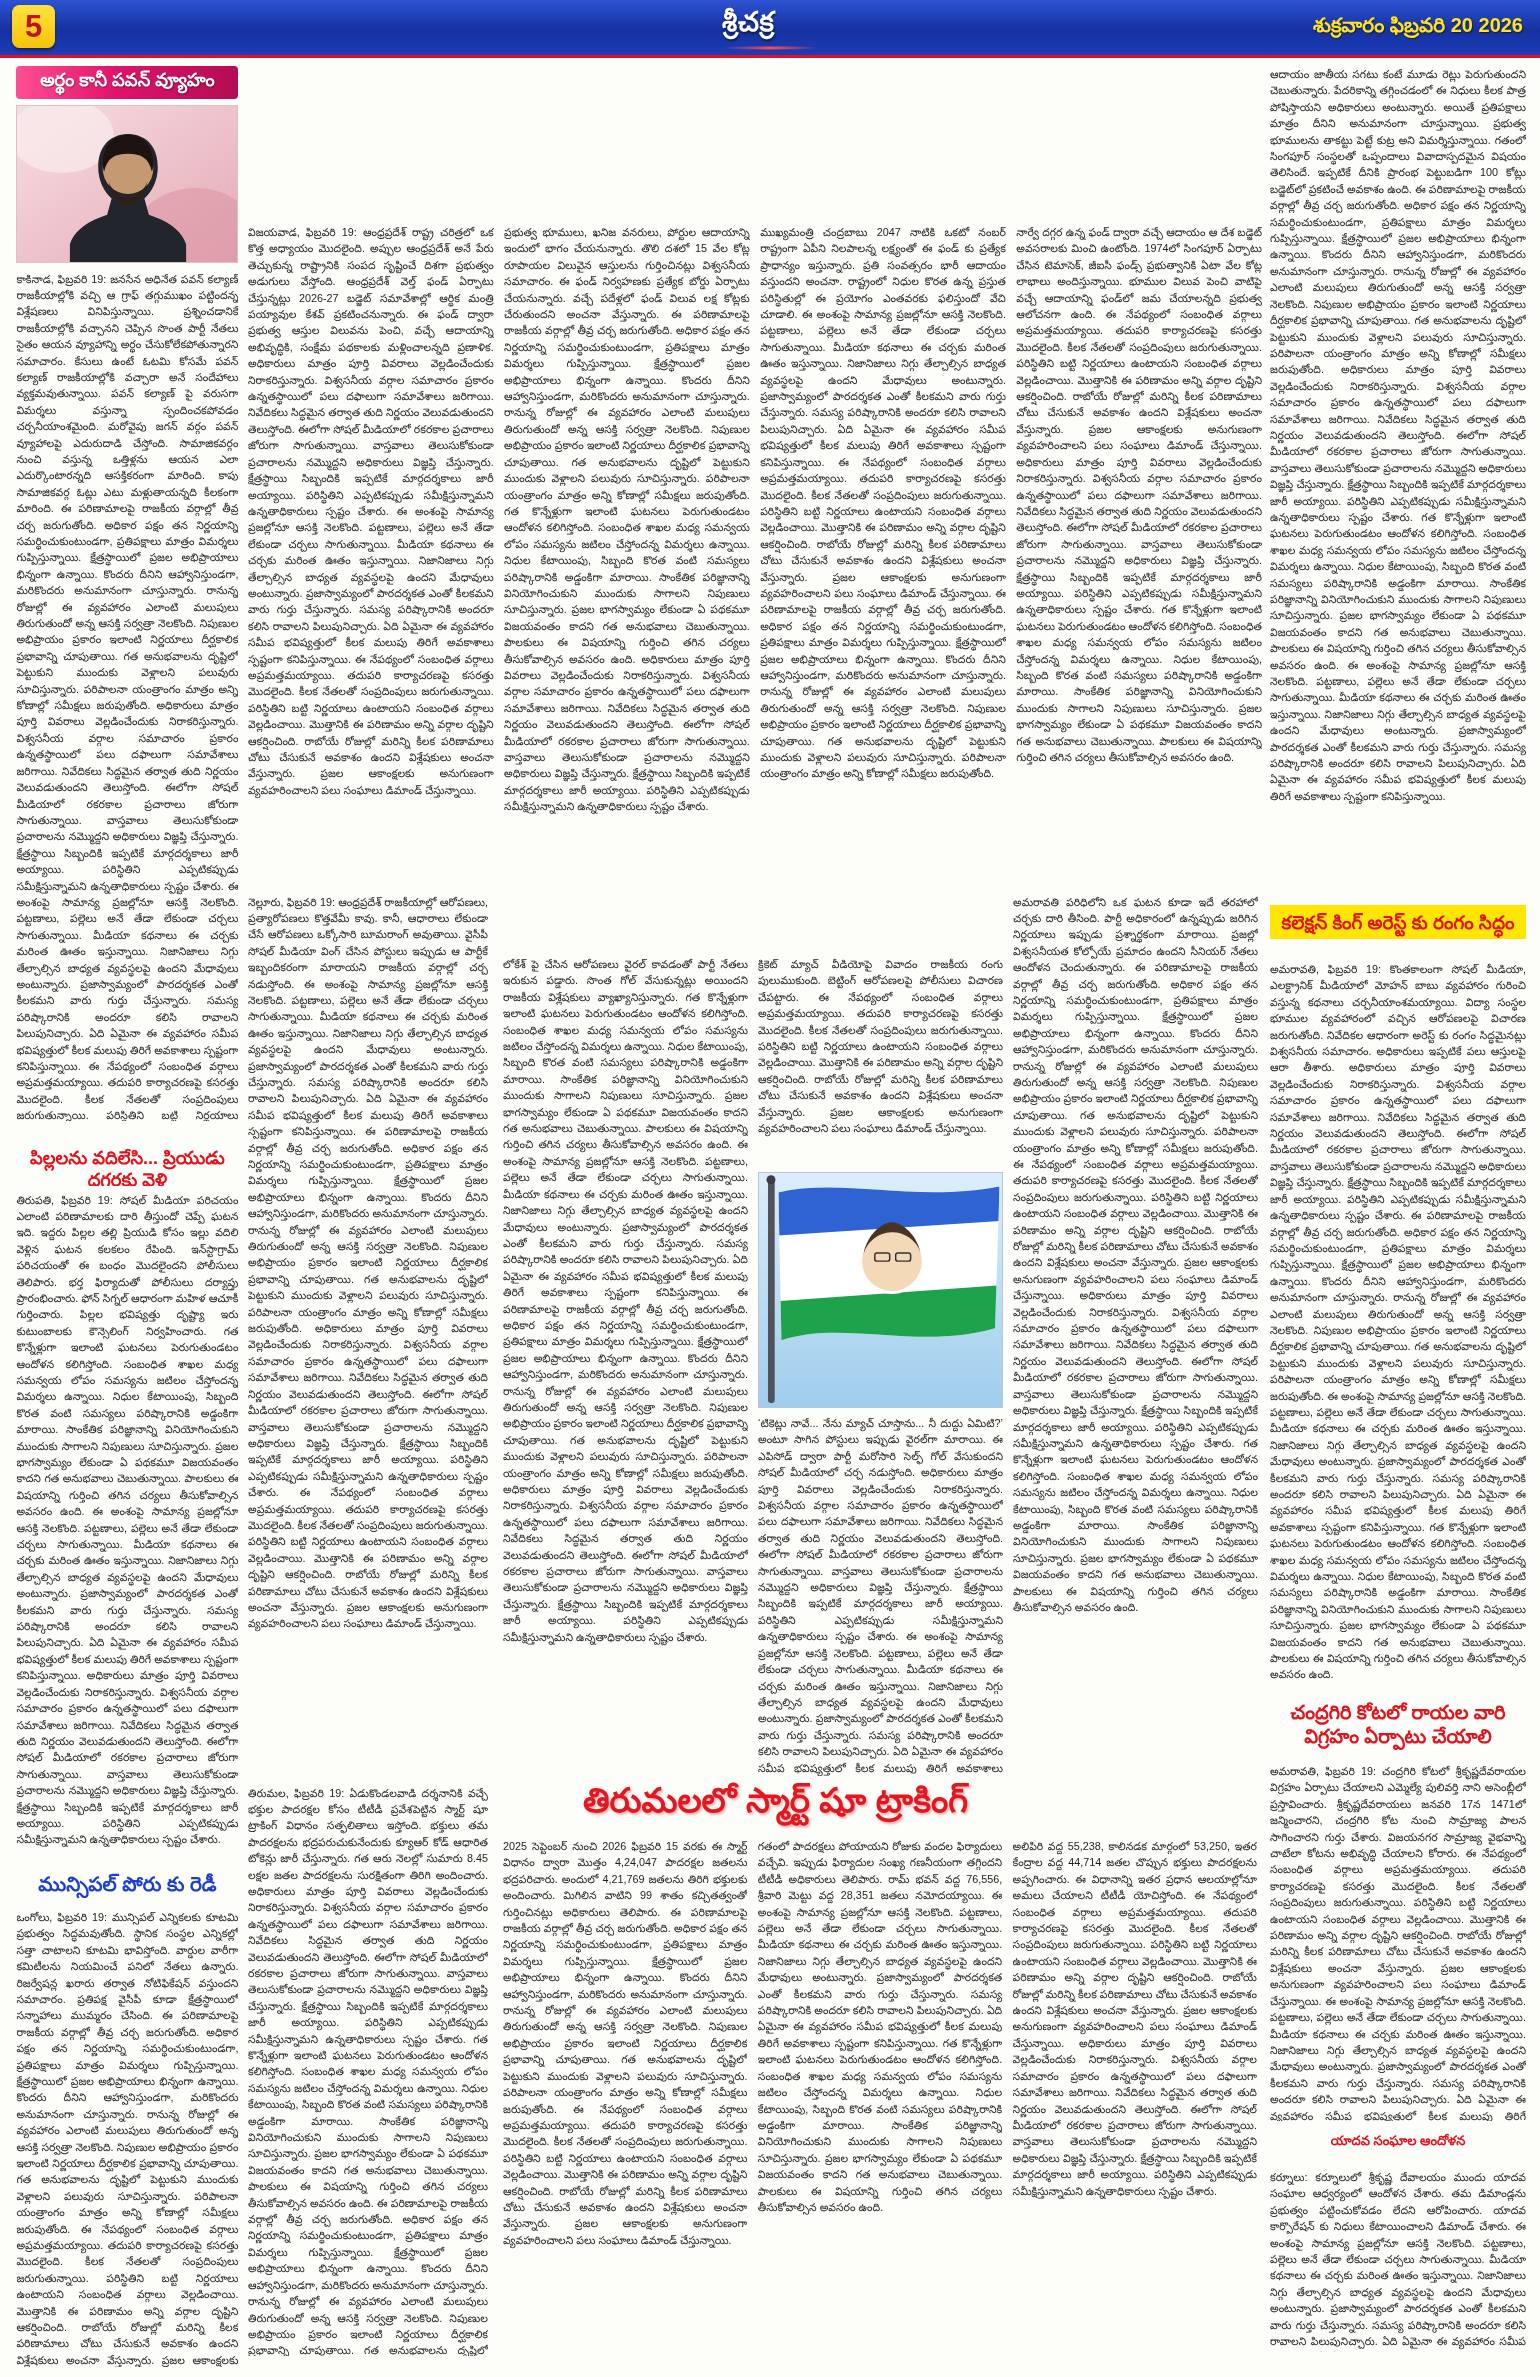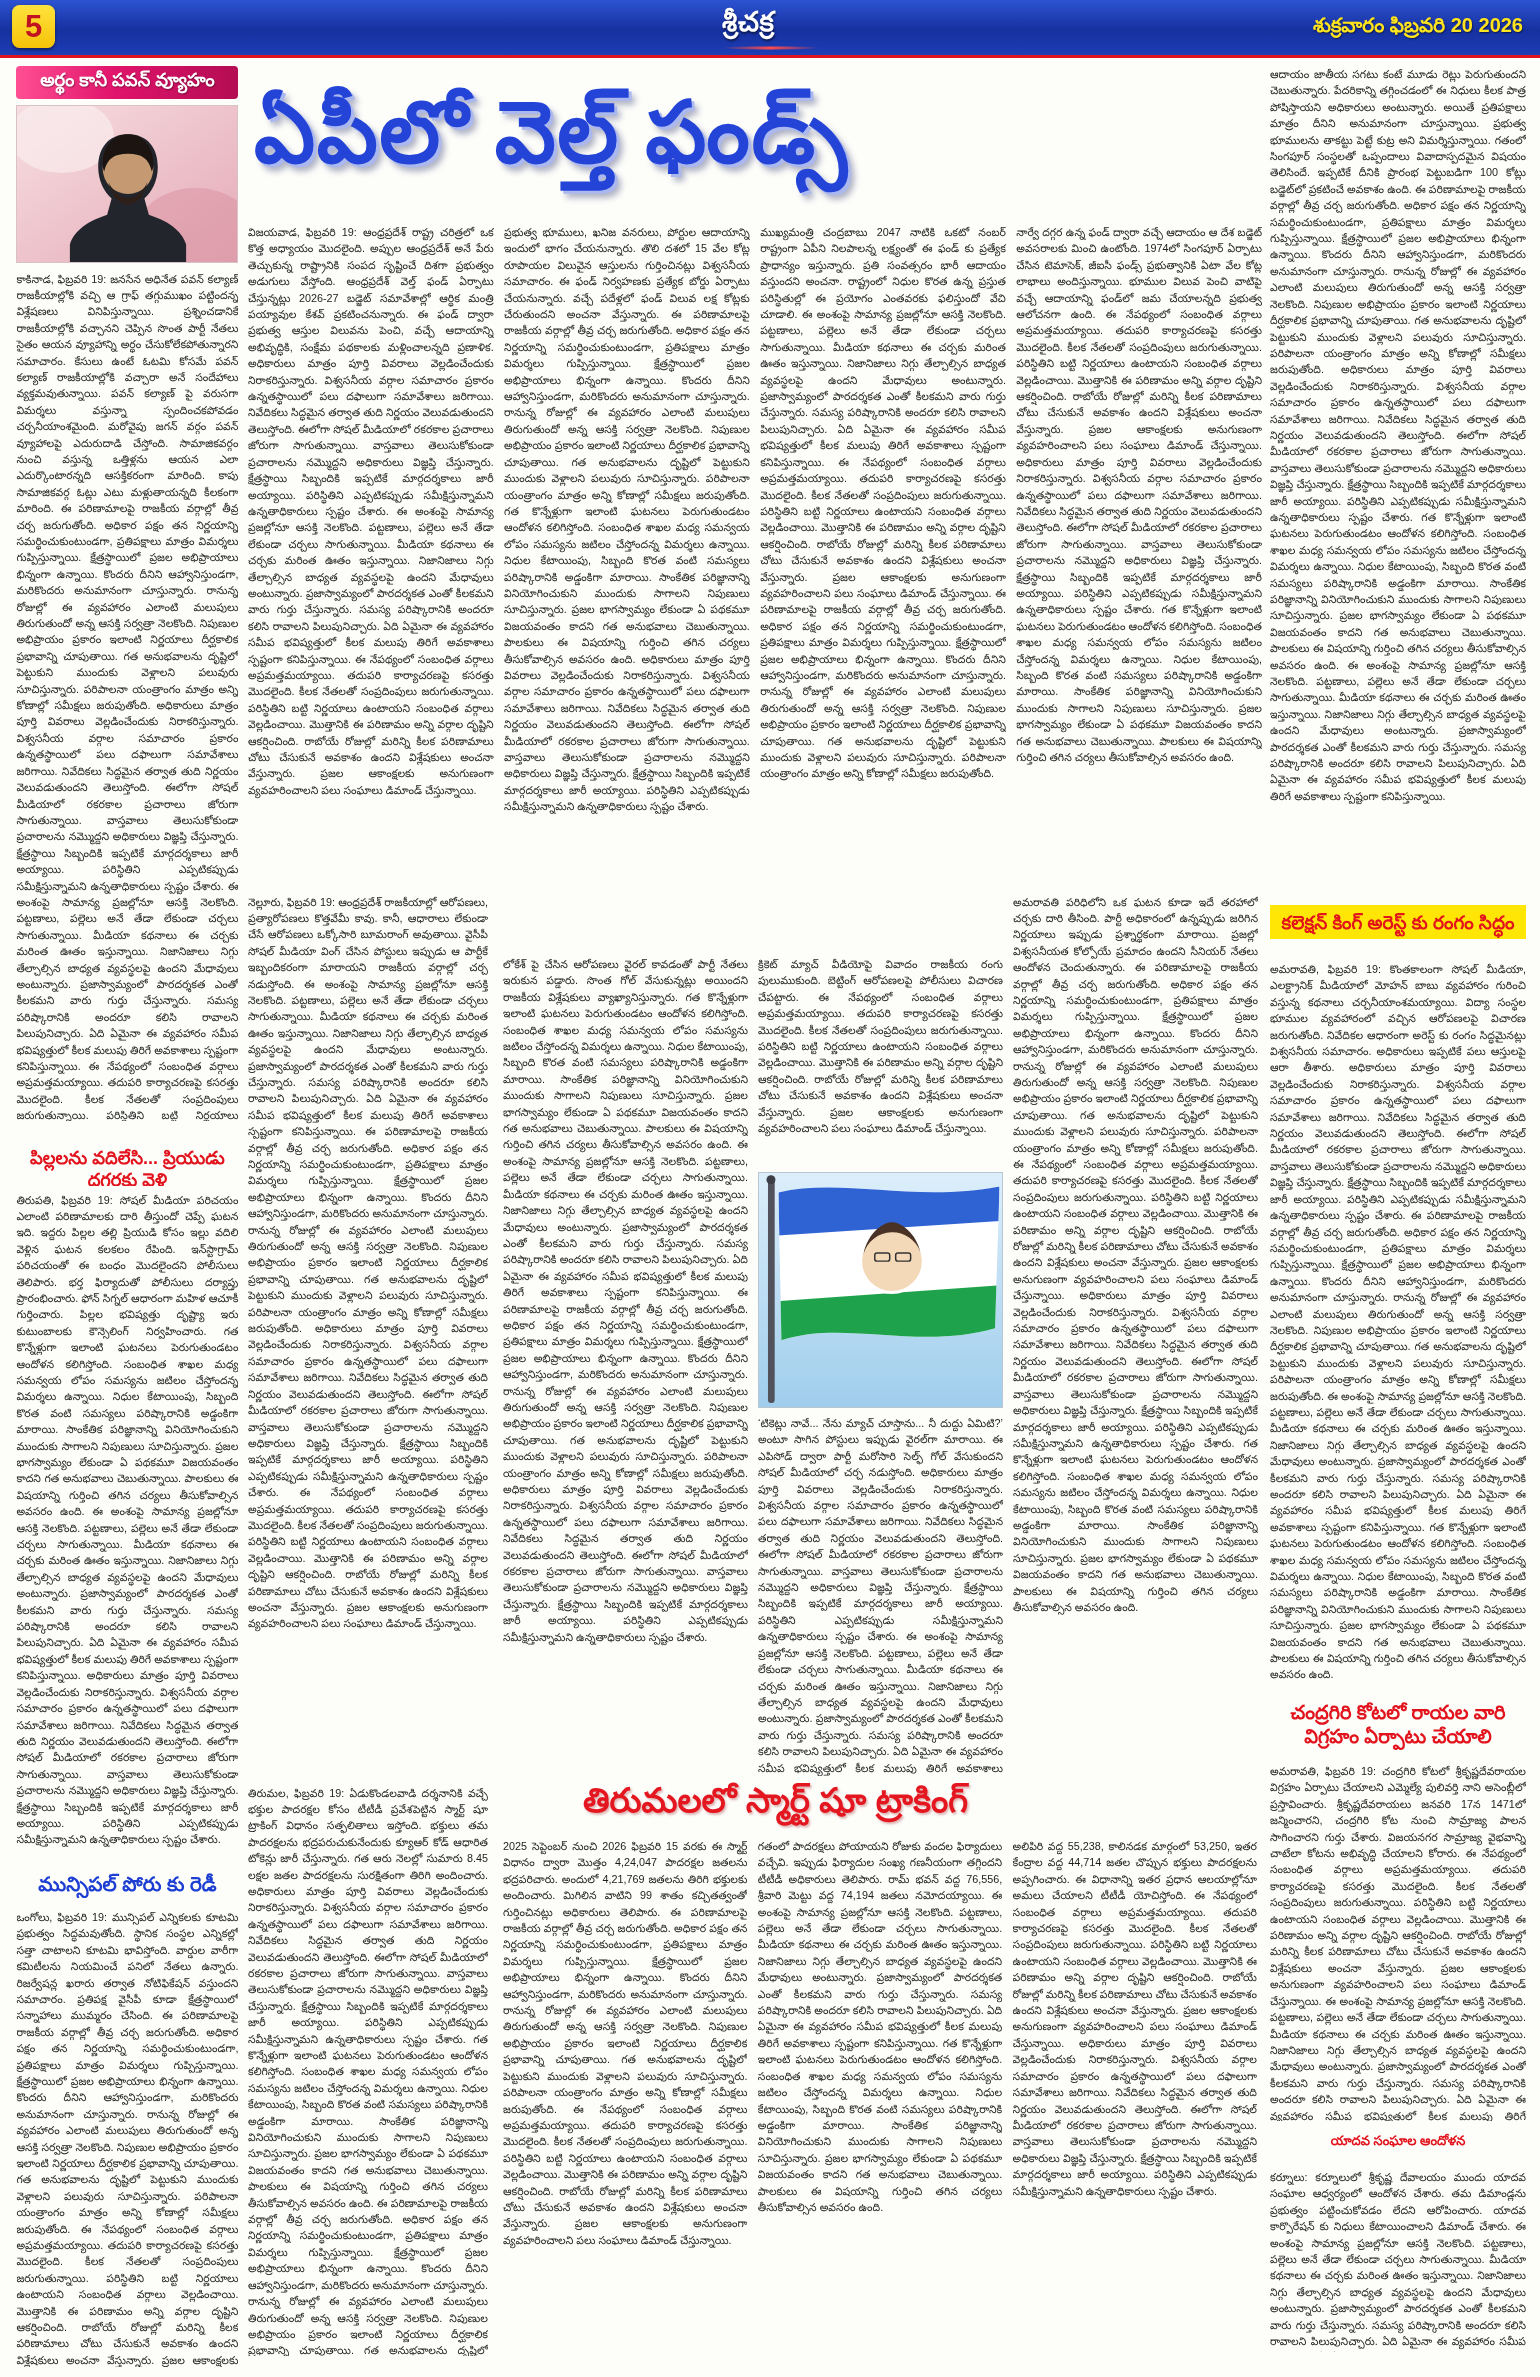--- a/index.html
+++ b/index.html
@@ -105,21 +105,20 @@
       <span>అధికారులు మాత్రం పూర్తి వివరాలు వెల్లడించేందుకు నిరాకరిస్తున్నారు. విశ్వసనీయ వర్గాల సమాచారం ప్రకారం ఉన్నతస్థాయిలో పలు దఫాలుగా సమావేశాలు జరిగాయి. నివేదికలు సిద్ధమైన తర్వాత తుది నిర్ణయం వెలువడుతుందని తెలుస్తోంది. ఈలోగా సోషల్ మీడియాలో రకరకాల ప్రచారాలు జోరుగా సాగుతున్నాయి. వాస్తవాలు తెలుసుకోకుండా ప్రచారాలను నమ్మొద్దని అధికారులు విజ్ఞప్తి చేస్తున్నారు. క్షేత్రస్థాయి సిబ్బందికి ఇప్పటికే మార్గదర్శకాలు జారీ అయ్యాయి. పరిస్థితిని ఎప్పటికప్పుడు సమీక్షిస్తున్నామని ఉన్నతాధికారులు స్పష్టం చేశారు.</span>
     </div>
     <div class="muni-headline" style="margin-top:10.4px;height:30px;">మున్సిపల్ పోరు కు రెడీ</div>
     <div class="body-text" style="margin-top:6px;height:458px;">
       <span>ఒంగోలు, ఫిబ్రవరి 19: మున్సిపల్ ఎన్నికలకు కూటమి ప్రభుత్వం సిద్ధమవుతోంది. స్థానిక సంస్థల ఎన్నికల్లో సత్తా చాటాలని కూటమి భావిస్తోంది. వార్డుల వారీగా కమిటీలను నియమించే పనిలో నేతలు ఉన్నారు. రిజర్వేషన్ల ఖరారు తర్వాత నోటిఫికేషన్ వస్తుందని సమాచారం. ప్రతిపక్ష వైసీపీ కూడా క్షేత్రస్థాయిలో సన్నాహాలు ముమ్మరం చేసింది.</span>
       <span>ఈ పరిణామాలపై రాజకీయ వర్గాల్లో తీవ్ర చర్చ జరుగుతోంది. అధికార పక్షం తన నిర్ణయాన్ని సమర్థించుకుంటుండగా, ప్రతిపక్షాలు మాత్రం విమర్శలు గుప్పిస్తున్నాయి. క్షేత్రస్థాయిలో ప్రజల అభిప్రాయాలు భిన్నంగా ఉన్నాయి. కొందరు దీనిని ఆహ్వానిస్తుండగా, మరికొందరు అనుమానంగా చూస్తున్నారు. రానున్న రోజుల్లో ఈ వ్యవహారం ఎలాంటి మలుపులు తిరుగుతుందో అన్న ఆసక్తి సర్వత్రా నెలకొంది. నిపుణుల అభిప్రాయం ప్రకారం ఇలాంటి నిర్ణయాలు దీర్ఘకాలిక ప్రభావాన్ని చూపుతాయి. గత అనుభవాలను దృష్టిలో పెట్టుకుని ముందుకు వెళ్లాలని పలువురు సూచిస్తున్నారు. పరిపాలనా యంత్రాంగం మాత్రం అన్ని కోణాల్లో సమీక్షలు జరుపుతోంది.</span>
       <span>ఈ నేపథ్యంలో సంబంధిత వర్గాలు అప్రమత్తమయ్యాయి. తదుపరి కార్యాచరణపై కసరత్తు మొదలైంది. కీలక నేతలతో సంప్రదింపులు జరుగుతున్నాయి. పరిస్థితిని బట్టి నిర్ణయాలు ఉంటాయని సంబంధిత వర్గాలు వెల్లడించాయి. మొత్తానికి ఈ పరిణామం అన్ని వర్గాల దృష్టిని ఆకర్షించింది. రాబోయే రోజుల్లో మరిన్ని కీలక పరిణామాలు చోటు చేసుకునే అవకాశం ఉందని విశ్లేషకులు అంచనా వేస్తున్నారు. ప్రజల ఆకాంక్షలకు అనుగుణంగా వ్యవహరించాలని పలు సంఘాలు డిమాండ్ చేస్తున్నాయి.</span>
     </div>
   </div>
 
-  <div class="main-headline">ఏపీలో వెల్త్ ఫండ్స్</div>
 
   <div class="wealth-grid">
     <div class="body-text">
       <span>విజయవాడ, ఫిబ్రవరి 19: ఆంధ్రప్రదేశ్ రాష్ట్ర చరిత్రలో ఒక కొత్త అధ్యాయం మొదలైంది. అప్పుల ఆంధ్రప్రదేశ్ అనే పేరు తెచ్చుకున్న రాష్ట్రానికి సంపద సృష్టించే దిశగా ప్రభుత్వం అడుగులు వేస్తోంది. ఆంధ్రప్రదేశ్ వెల్త్ ఫండ్ ఏర్పాటు చేస్తున్నట్లు 2026-27 బడ్జెట్ సమావేశాల్లో ఆర్థిక మంత్రి పయ్యావుల కేశవ్ ప్రకటించనున్నారు. ఈ ఫండ్ ద్వారా ప్రభుత్వ ఆస్తుల విలువను పెంచి, వచ్చే ఆదాయాన్ని అభివృద్ధికి, సంక్షేమ పథకాలకు మళ్లించాలన్నది ప్రణాళిక.</span>
       <span>అధికారులు మాత్రం పూర్తి వివరాలు వెల్లడించేందుకు నిరాకరిస్తున్నారు. విశ్వసనీయ వర్గాల సమాచారం ప్రకారం ఉన్నతస్థాయిలో పలు దఫాలుగా సమావేశాలు జరిగాయి. నివేదికలు సిద్ధమైన తర్వాత తుది నిర్ణయం వెలువడుతుందని తెలుస్తోంది. ఈలోగా సోషల్ మీడియాలో రకరకాల ప్రచారాలు జోరుగా సాగుతున్నాయి. వాస్తవాలు తెలుసుకోకుండా ప్రచారాలను నమ్మొద్దని అధికారులు విజ్ఞప్తి చేస్తున్నారు. క్షేత్రస్థాయి సిబ్బందికి ఇప్పటికే మార్గదర్శకాలు జారీ అయ్యాయి. పరిస్థితిని ఎప్పటికప్పుడు సమీక్షిస్తున్నామని ఉన్నతాధికారులు స్పష్టం చేశారు.</span>
       <span>ఈ అంశంపై సామాన్య ప్రజల్లోనూ ఆసక్తి నెలకొంది. పట్టణాలు, పల్లెలు అనే తేడా లేకుండా చర్చలు సాగుతున్నాయి. మీడియా కథనాలు ఈ చర్చకు మరింత ఊతం ఇస్తున్నాయి. నిజానిజాలు నిగ్గు తేల్చాల్సిన బాధ్యత వ్యవస్థలపై ఉందని మేధావులు అంటున్నారు. ప్రజాస్వామ్యంలో పారదర్శకత ఎంతో కీలకమని వారు గుర్తు చేస్తున్నారు. సమస్య పరిష్కారానికి అందరూ కలిసి రావాలని పిలుపునిచ్చారు. ఏది ఏమైనా ఈ వ్యవహారం సమీప భవిష్యత్తులో కీలక మలుపు తిరిగే అవకాశాలు స్పష్టంగా కనిపిస్తున్నాయి.</span>
       <span>ఈ నేపథ్యంలో సంబంధిత వర్గాలు అప్రమత్తమయ్యాయి. తదుపరి కార్యాచరణపై కసరత్తు మొదలైంది. కీలక నేతలతో సంప్రదింపులు జరుగుతున్నాయి. పరిస్థితిని బట్టి నిర్ణయాలు ఉంటాయని సంబంధిత వర్గాలు వెల్లడించాయి. మొత్తానికి ఈ పరిణామం అన్ని వర్గాల దృష్టిని ఆకర్షించింది. రాబోయే రోజుల్లో మరిన్ని కీలక పరిణామాలు చోటు చేసుకునే అవకాశం ఉందని విశ్లేషకులు అంచనా వేస్తున్నారు. ప్రజల ఆకాంక్షలకు అనుగుణంగా వ్యవహరించాలని పలు సంఘాలు డిమాండ్ చేస్తున్నాయి.</span>
     </div>
     <div class="body-text">
       <span>ప్రభుత్వ భూములు, ఖనిజ వనరులు, పోర్టుల ఆదాయాన్ని ఇందులో భాగం చేయనున్నారు. తొలి దశలో 15 వేల కోట్ల రూపాయల విలువైన ఆస్తులను గుర్తించినట్లు విశ్వసనీయ సమాచారం. ఈ ఫండ్ నిర్వహణకు ప్రత్యేక బోర్డు ఏర్పాటు చేయనున్నారు. వచ్చే పదేళ్లలో ఫండ్ విలువ లక్ష కోట్లకు చేరుతుందని అంచనా వేస్తున్నారు.</span>
@@ -208,21 +207,21 @@
       <span>ఈ పరిణామాలపై రాజకీయ వర్గాల్లో తీవ్ర చర్చ జరుగుతోంది. అధికార పక్షం తన నిర్ణయాన్ని సమర్థించుకుంటుండగా, ప్రతిపక్షాలు మాత్రం విమర్శలు గుప్పిస్తున్నాయి. క్షేత్రస్థాయిలో ప్రజల అభిప్రాయాలు భిన్నంగా ఉన్నాయి. కొందరు దీనిని ఆహ్వానిస్తుండగా, మరికొందరు అనుమానంగా చూస్తున్నారు. రానున్న రోజుల్లో ఈ వ్యవహారం ఎలాంటి మలుపులు తిరుగుతుందో అన్న ఆసక్తి సర్వత్రా నెలకొంది. నిపుణుల అభిప్రాయం ప్రకారం ఇలాంటి నిర్ణయాలు దీర్ఘకాలిక ప్రభావాన్ని చూపుతాయి. గత అనుభవాలను దృష్టిలో పెట్టుకుని ముందుకు వెళ్లాలని పలువురు సూచిస్తున్నారు. పరిపాలనా యంత్రాంగం మాత్రం అన్ని కోణాల్లో సమీక్షలు జరుపుతోంది.</span>
     </div>
     <div class="tiru-headline">తిరుమలలో స్మార్ట్ షూ ట్రాకింగ్</div>
     <div class="tiru-grid">
       <div class="body-text">
         <span>2025 సెప్టెంబర్ నుంచి 2026 ఫిబ్రవరి 15 వరకు ఈ స్మార్ట్ విధానం ద్వారా మొత్తం 4,24,047 పాదరక్షల జతలను భద్రపరిచారు. అందులో 4,21,769 జతలను తిరిగి భక్తులకు అందించారు. మిగిలిన వాటిని 99 శాతం కచ్చితత్వంతో గుర్తించినట్లు అధికారులు తెలిపారు.</span>
         <span>ఈ పరిణామాలపై రాజకీయ వర్గాల్లో తీవ్ర చర్చ జరుగుతోంది. అధికార పక్షం తన నిర్ణయాన్ని సమర్థించుకుంటుండగా, ప్రతిపక్షాలు మాత్రం విమర్శలు గుప్పిస్తున్నాయి. క్షేత్రస్థాయిలో ప్రజల అభిప్రాయాలు భిన్నంగా ఉన్నాయి. కొందరు దీనిని ఆహ్వానిస్తుండగా, మరికొందరు అనుమానంగా చూస్తున్నారు. రానున్న రోజుల్లో ఈ వ్యవహారం ఎలాంటి మలుపులు తిరుగుతుందో అన్న ఆసక్తి సర్వత్రా నెలకొంది. నిపుణుల అభిప్రాయం ప్రకారం ఇలాంటి నిర్ణయాలు దీర్ఘకాలిక ప్రభావాన్ని చూపుతాయి. గత అనుభవాలను దృష్టిలో పెట్టుకుని ముందుకు వెళ్లాలని పలువురు సూచిస్తున్నారు. పరిపాలనా యంత్రాంగం మాత్రం అన్ని కోణాల్లో సమీక్షలు జరుపుతోంది.</span>
         <span>ఈ నేపథ్యంలో సంబంధిత వర్గాలు అప్రమత్తమయ్యాయి. తదుపరి కార్యాచరణపై కసరత్తు మొదలైంది. కీలక నేతలతో సంప్రదింపులు జరుగుతున్నాయి. పరిస్థితిని బట్టి నిర్ణయాలు ఉంటాయని సంబంధిత వర్గాలు వెల్లడించాయి. మొత్తానికి ఈ పరిణామం అన్ని వర్గాల దృష్టిని ఆకర్షించింది. రాబోయే రోజుల్లో మరిన్ని కీలక పరిణామాలు చోటు చేసుకునే అవకాశం ఉందని విశ్లేషకులు అంచనా వేస్తున్నారు. ప్రజల ఆకాంక్షలకు అనుగుణంగా వ్యవహరించాలని పలు సంఘాలు డిమాండ్ చేస్తున్నాయి.</span>
       </div>
       <div class="body-text">
-        <span>గతంలో పాదరక్షలు పోయాయని రోజుకు వందల ఫిర్యాదులు వచ్చేవి. ఇప్పుడు ఫిర్యాదుల సంఖ్య గణనీయంగా తగ్గిందని టీటీడీ అధికారులు తెలిపారు. రామ్ భవన్ వద్ద 76,556, శ్రీవారి మెట్టు వద్ద 74,194 జతలు నమోదయ్యాయి.</span>
+        <span>గతంలో పాదరక్షలు పోయాయని రోజుకు వందల ఫిర్యాదులు వచ్చేవి. ఇప్పుడు ఫిర్యాదుల సంఖ్య గణనీయంగా తగ్గిందని టీటీడీ అధికారులు తెలిపారు. రామ్ భవన్ వద్ద 76,556, శ్రీవారి మెట్టు వద్ద 28,351 జతలు నమోదయ్యాయి.</span>
         <span>ఈ అంశంపై సామాన్య ప్రజల్లోనూ ఆసక్తి నెలకొంది. పట్టణాలు, పల్లెలు అనే తేడా లేకుండా చర్చలు సాగుతున్నాయి. మీడియా కథనాలు ఈ చర్చకు మరింత ఊతం ఇస్తున్నాయి. నిజానిజాలు నిగ్గు తేల్చాల్సిన బాధ్యత వ్యవస్థలపై ఉందని మేధావులు అంటున్నారు. ప్రజాస్వామ్యంలో పారదర్శకత ఎంతో కీలకమని వారు గుర్తు చేస్తున్నారు. సమస్య పరిష్కారానికి అందరూ కలిసి రావాలని పిలుపునిచ్చారు. ఏది ఏమైనా ఈ వ్యవహారం సమీప భవిష్యత్తులో కీలక మలుపు తిరిగే అవకాశాలు స్పష్టంగా కనిపిస్తున్నాయి.</span>
         <span>గత కొన్నేళ్లుగా ఇలాంటి ఘటనలు పెరుగుతుండటం ఆందోళన కలిగిస్తోంది. సంబంధిత శాఖల మధ్య సమన్వయ లోపం సమస్యను జటిలం చేస్తోందన్న విమర్శలు ఉన్నాయి. నిధుల కేటాయింపు, సిబ్బంది కొరత వంటి సమస్యలు పరిష్కారానికి అడ్డంకిగా మారాయి. సాంకేతిక పరిజ్ఞానాన్ని వినియోగించుకుని ముందుకు సాగాలని నిపుణులు సూచిస్తున్నారు. ప్రజల భాగస్వామ్యం లేకుండా ఏ పథకమూ విజయవంతం కాదని గత అనుభవాలు చెబుతున్నాయి. పాలకులు ఈ విషయాన్ని గుర్తించి తగిన చర్యలు తీసుకోవాల్సిన అవసరం ఉంది.</span>
       </div>
       <div class="body-text">
         <span>అలిపిరి వద్ద 55,238, కాలినడక మార్గంలో 53,250, ఇతర కేంద్రాల వద్ద 44,714 జతల చొప్పున భక్తులు పాదరక్షలను అప్పగించారు. ఈ విధానాన్ని ఇతర ప్రధాన ఆలయాల్లోనూ అమలు చేయాలని టీటీడీ యోచిస్తోంది.</span>
         <span>ఈ నేపథ్యంలో సంబంధిత వర్గాలు అప్రమత్తమయ్యాయి. తదుపరి కార్యాచరణపై కసరత్తు మొదలైంది. కీలక నేతలతో సంప్రదింపులు జరుగుతున్నాయి. పరిస్థితిని బట్టి నిర్ణయాలు ఉంటాయని సంబంధిత వర్గాలు వెల్లడించాయి. మొత్తానికి ఈ పరిణామం అన్ని వర్గాల దృష్టిని ఆకర్షించింది. రాబోయే రోజుల్లో మరిన్ని కీలక పరిణామాలు చోటు చేసుకునే అవకాశం ఉందని విశ్లేషకులు అంచనా వేస్తున్నారు. ప్రజల ఆకాంక్షలకు అనుగుణంగా వ్యవహరించాలని పలు సంఘాలు డిమాండ్ చేస్తున్నాయి.</span>
         <span>అధికారులు మాత్రం పూర్తి వివరాలు వెల్లడించేందుకు నిరాకరిస్తున్నారు. విశ్వసనీయ వర్గాల సమాచారం ప్రకారం ఉన్నతస్థాయిలో పలు దఫాలుగా సమావేశాలు జరిగాయి. నివేదికలు సిద్ధమైన తర్వాత తుది నిర్ణయం వెలువడుతుందని తెలుస్తోంది. ఈలోగా సోషల్ మీడియాలో రకరకాల ప్రచారాలు జోరుగా సాగుతున్నాయి. వాస్తవాలు తెలుసుకోకుండా ప్రచారాలను నమ్మొద్దని అధికారులు విజ్ఞప్తి చేస్తున్నారు. క్షేత్రస్థాయి సిబ్బందికి ఇప్పటికే మార్గదర్శకాలు జారీ అయ్యాయి. పరిస్థితిని ఎప్పటికప్పుడు సమీక్షిస్తున్నామని ఉన్నతాధికారులు స్పష్టం చేశారు.</span>
       </div>
     </div>
   </div>

